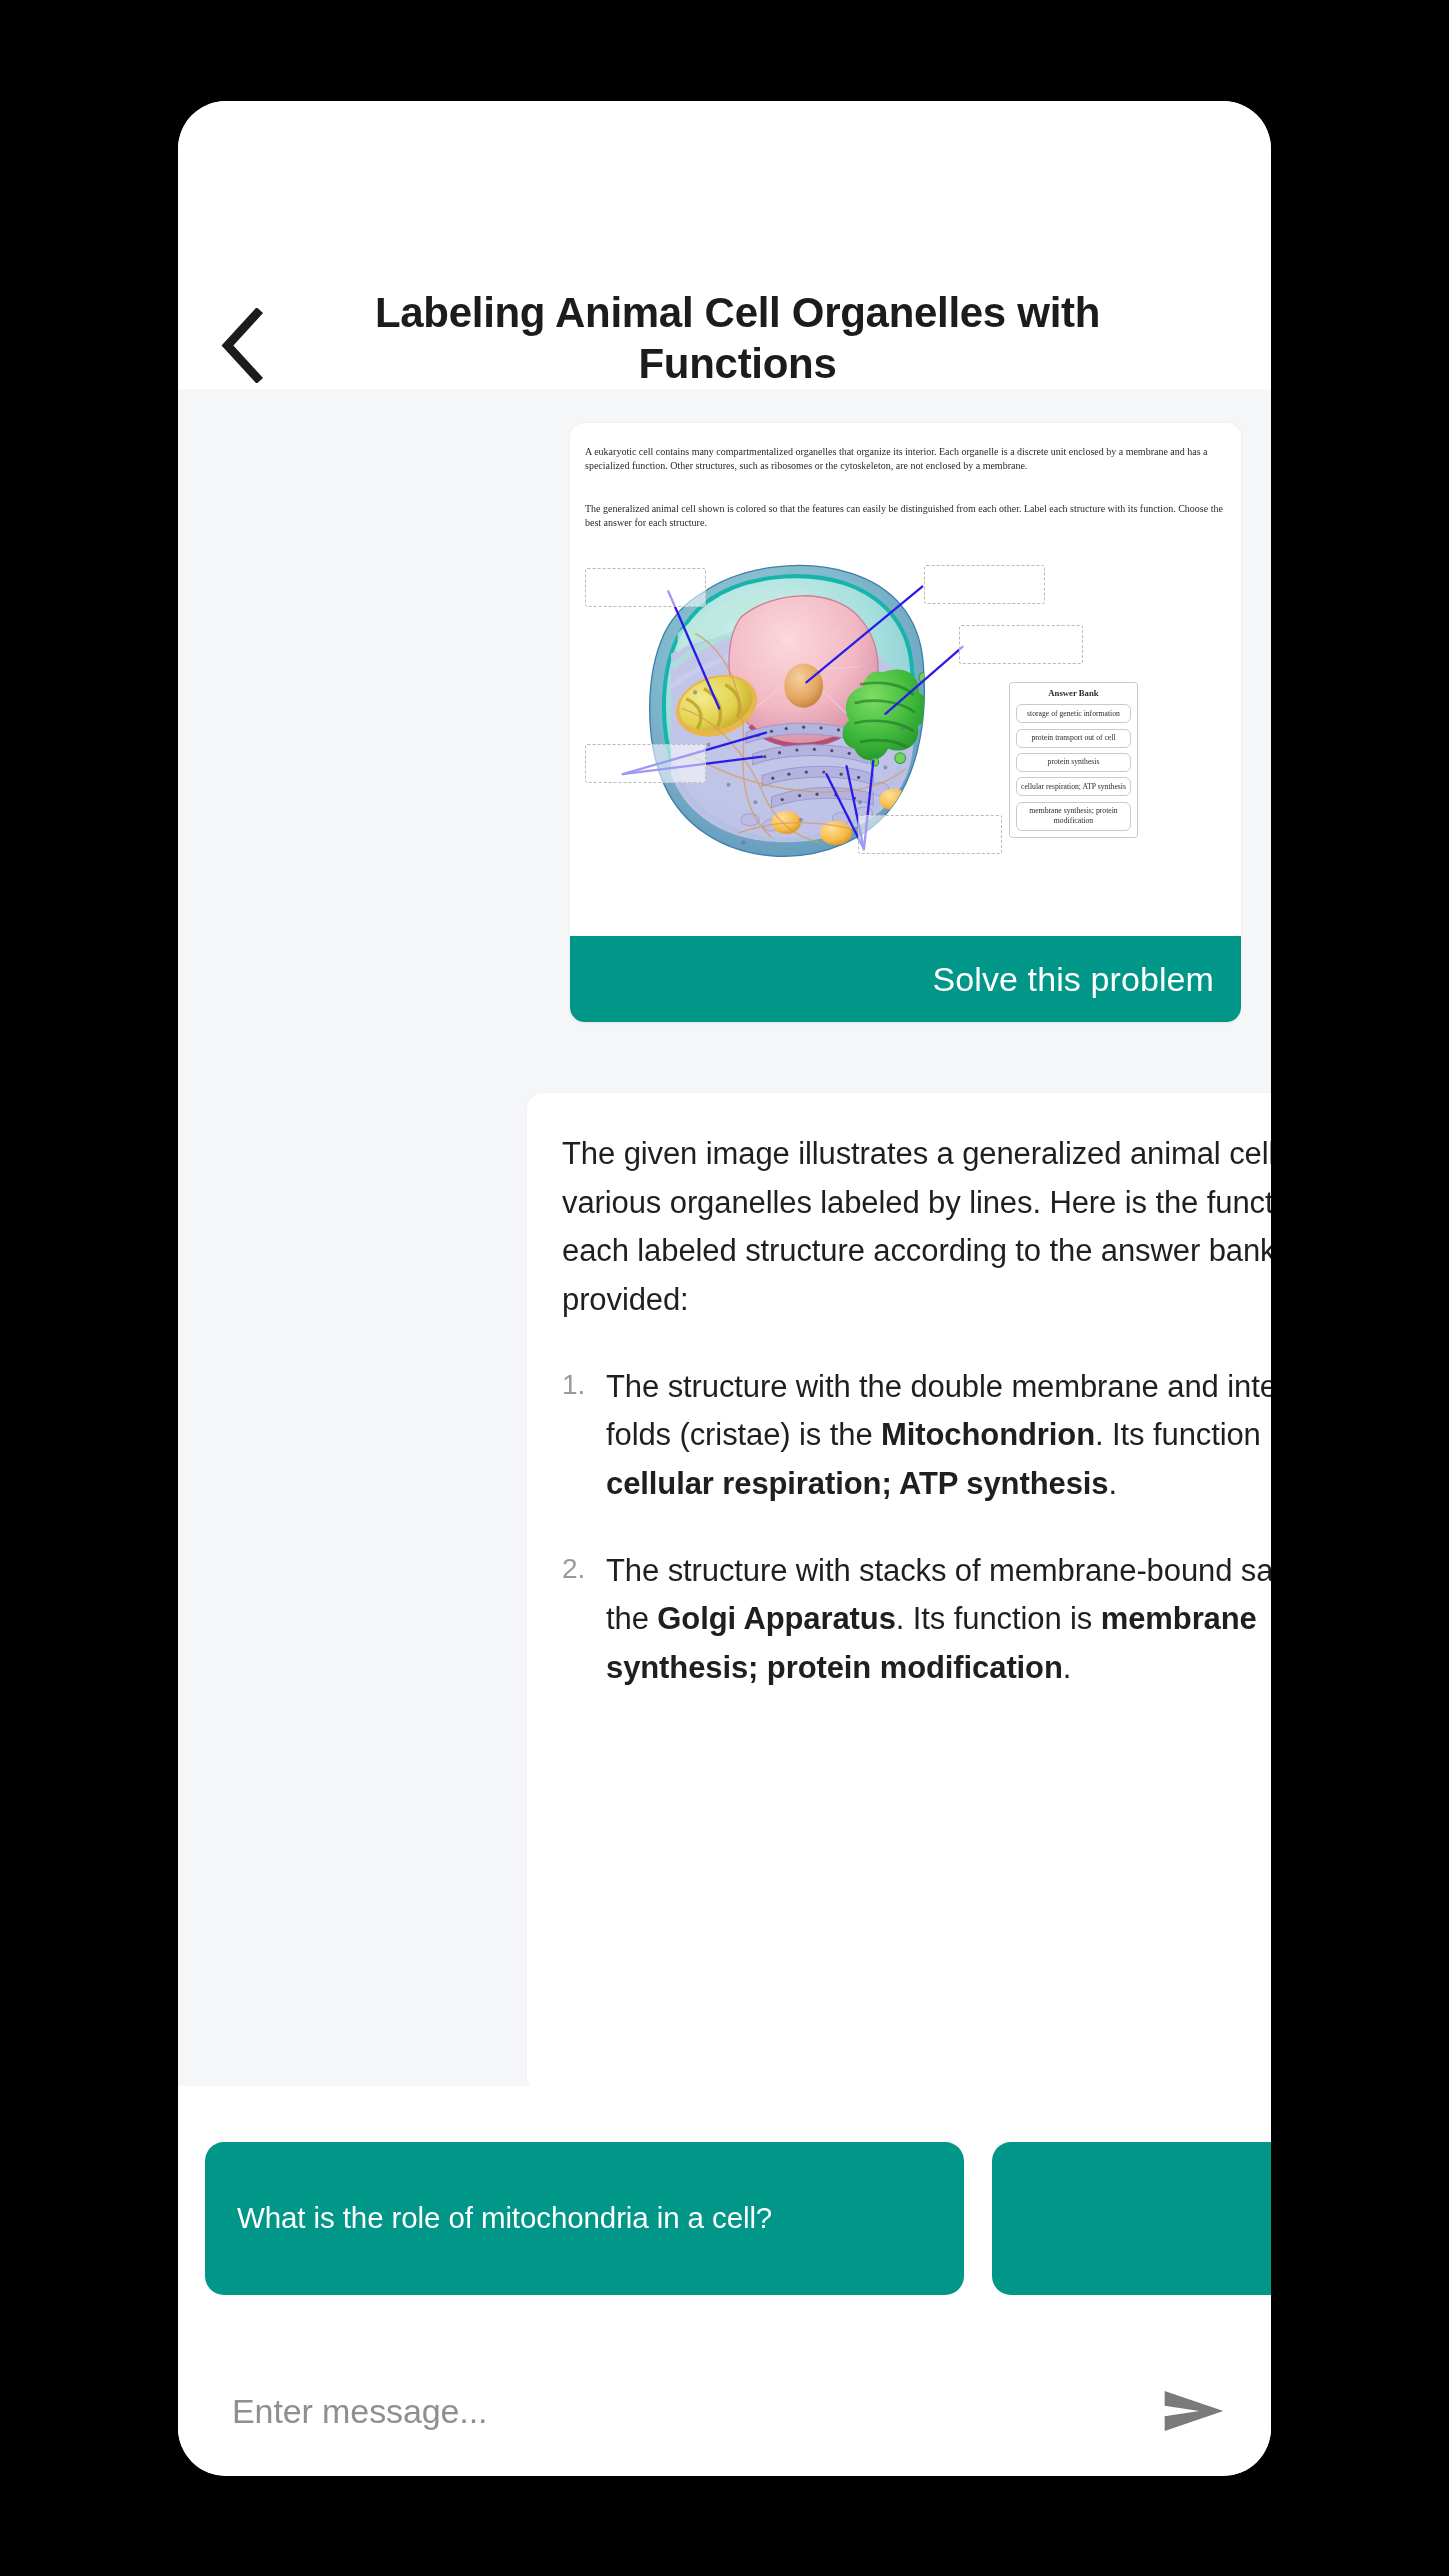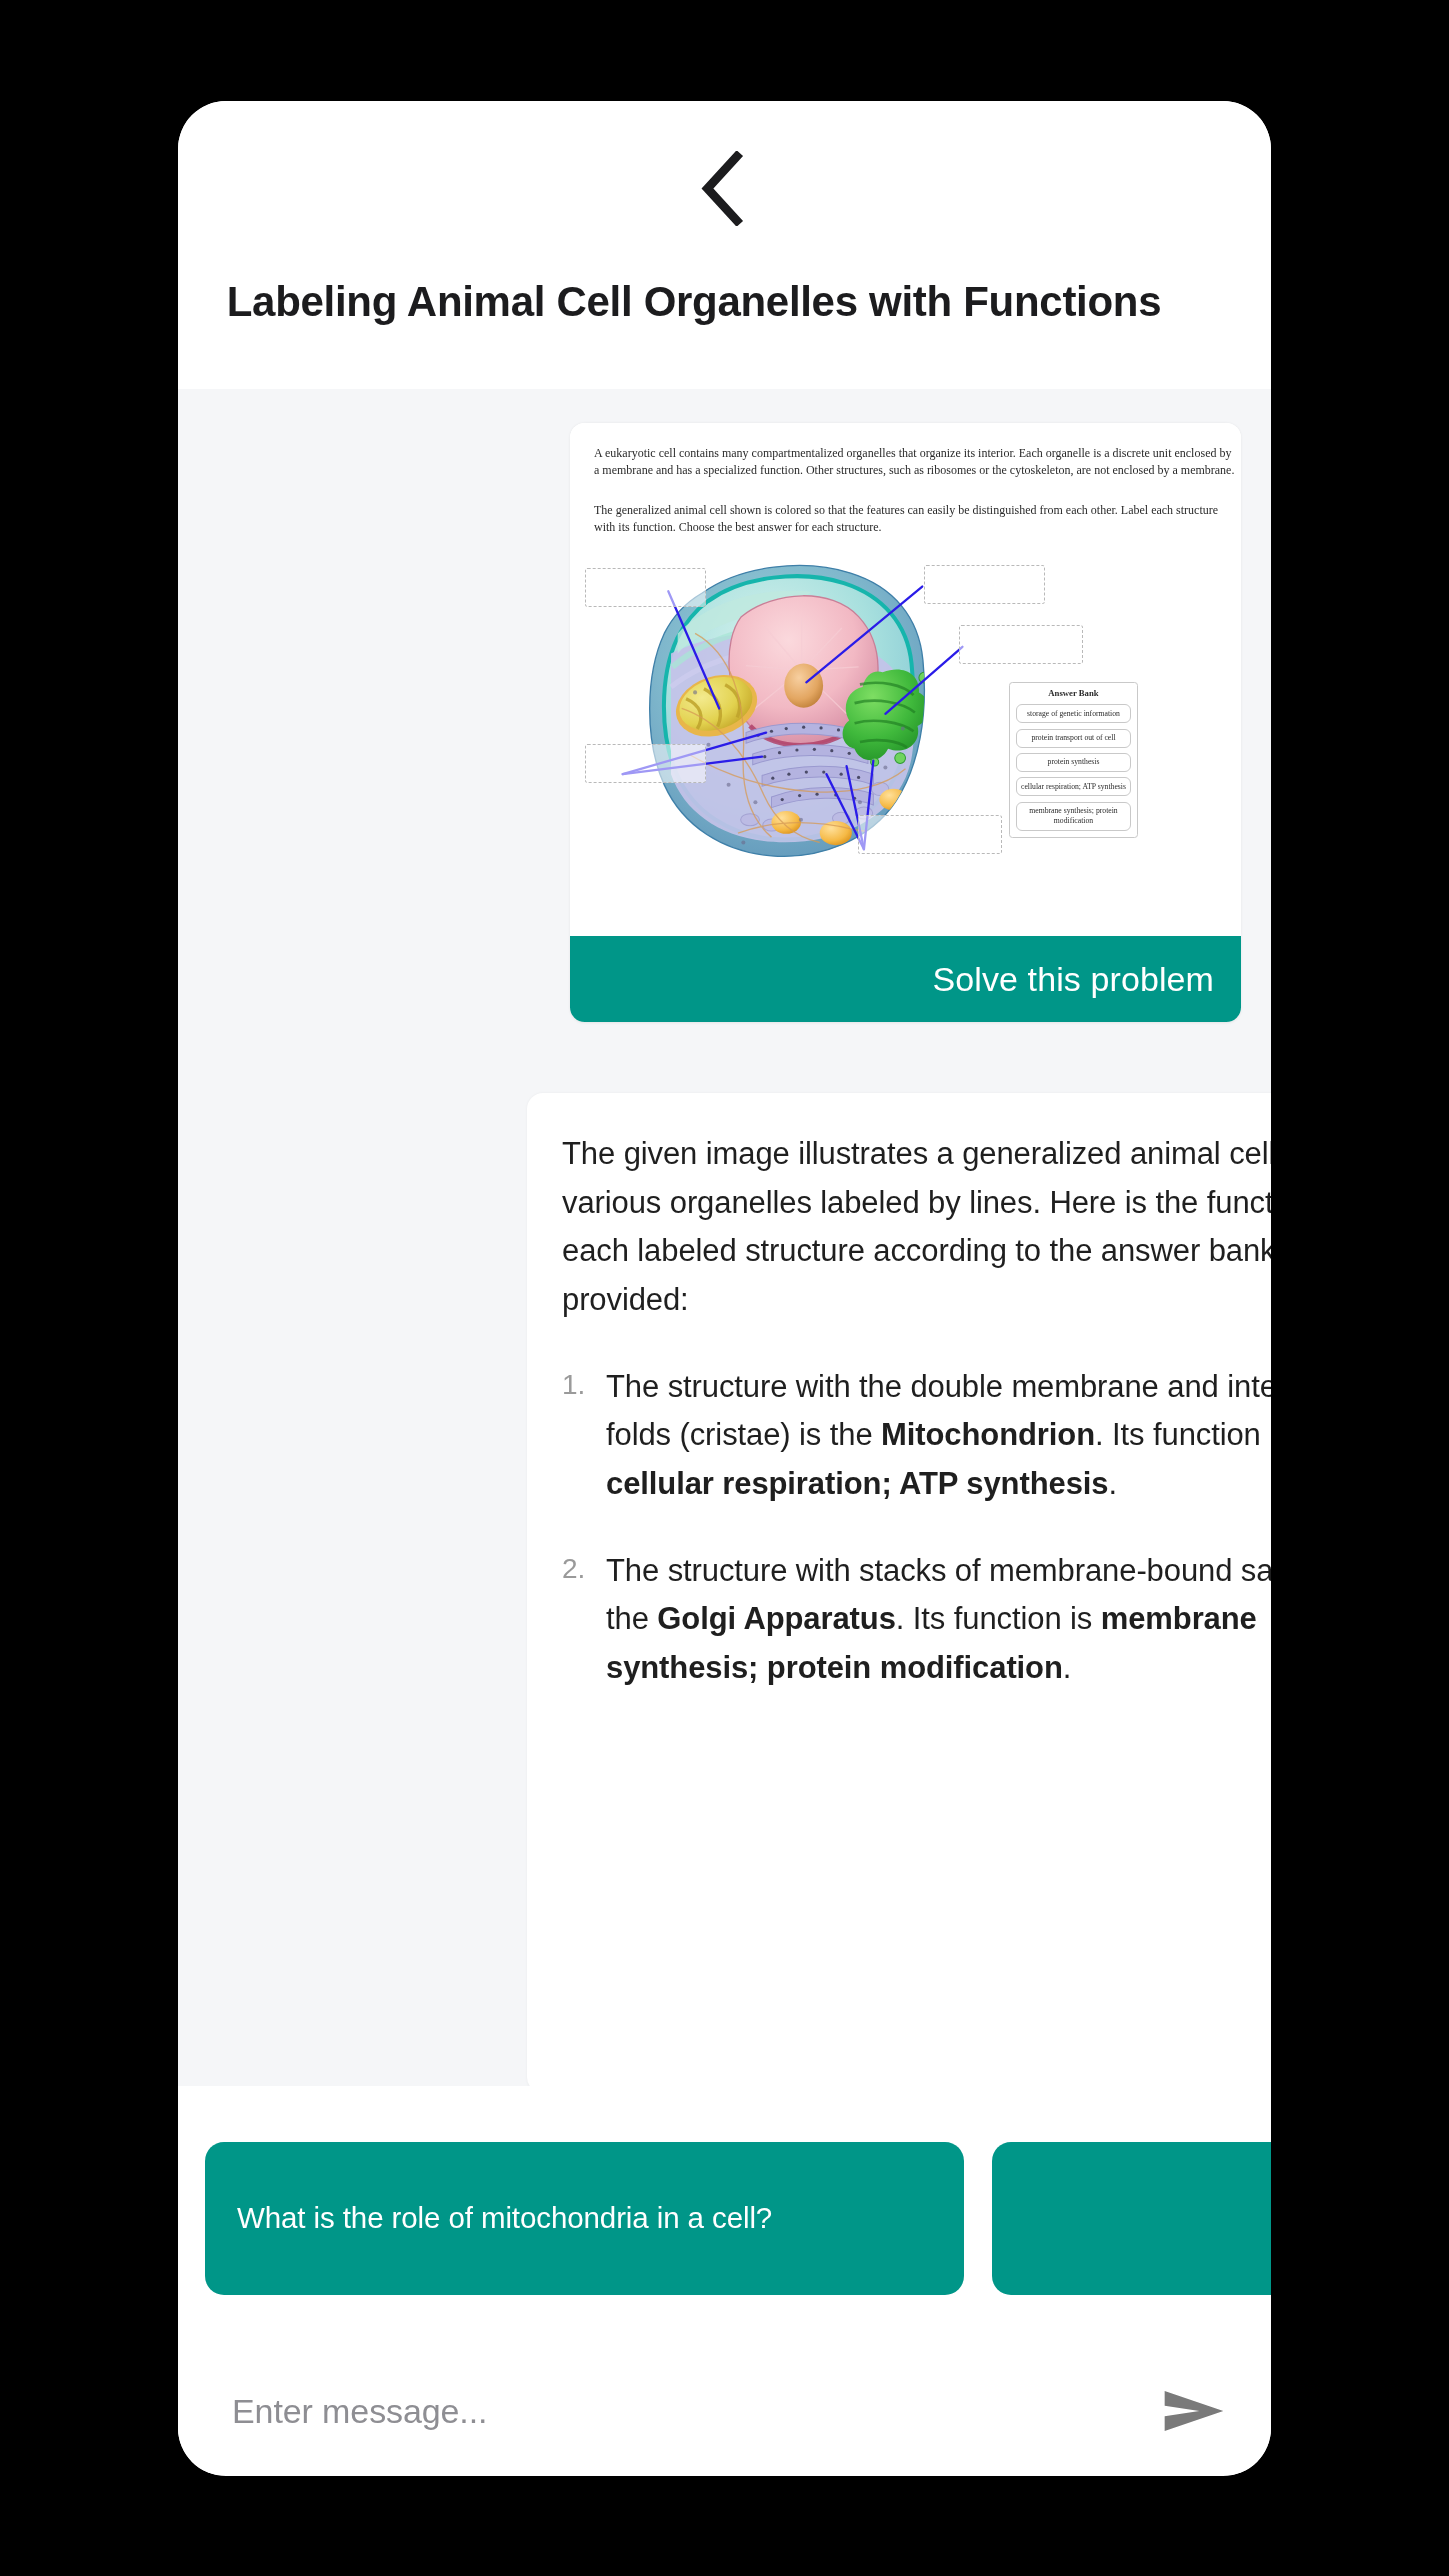--- a/index.html
+++ b/index.html
@@ -25,23 +25,22 @@
   }
 
   
   #app-header {
     position: absolute;
     left: 0; top: 0;
     width: 100%;
     height: 288px;
     background: #ffffff;
     display: flex;
-    align-items: center;
+    align-items: flex-end;
     padding: 0 27px 0 20px;
-    flex-direction: column;
   }
 
   #back-button {
     width: 87px; height: 87px;
     flex: 0 0 87px;
     display: flex; align-items: center; justify-content: center;
     cursor: pointer;
     margin-top: 44px;
   }
   #back-button svg { display: block; }
@@ -84,24 +83,24 @@
   #problem-image {
     position: relative;
     width: 671px;
     height: 513px;
     background: #ffffff;
     overflow: hidden;
   }
 
   .prob-text {
     position: absolute;
-    left: 24px;
+    left: 15px;
     width: 643px;
     font-family: "Liberation Serif", serif;
-    font-size: 12px;
+    font-size: 10px;
     line-height: 1.42;
     color: #2a2a2a;
     text-align: left;
   }
   #prob-para-1 { top: 22px; }
   #prob-para-2 { top: 79px; }
 
   
   #cell-illustration {
     position: absolute;

